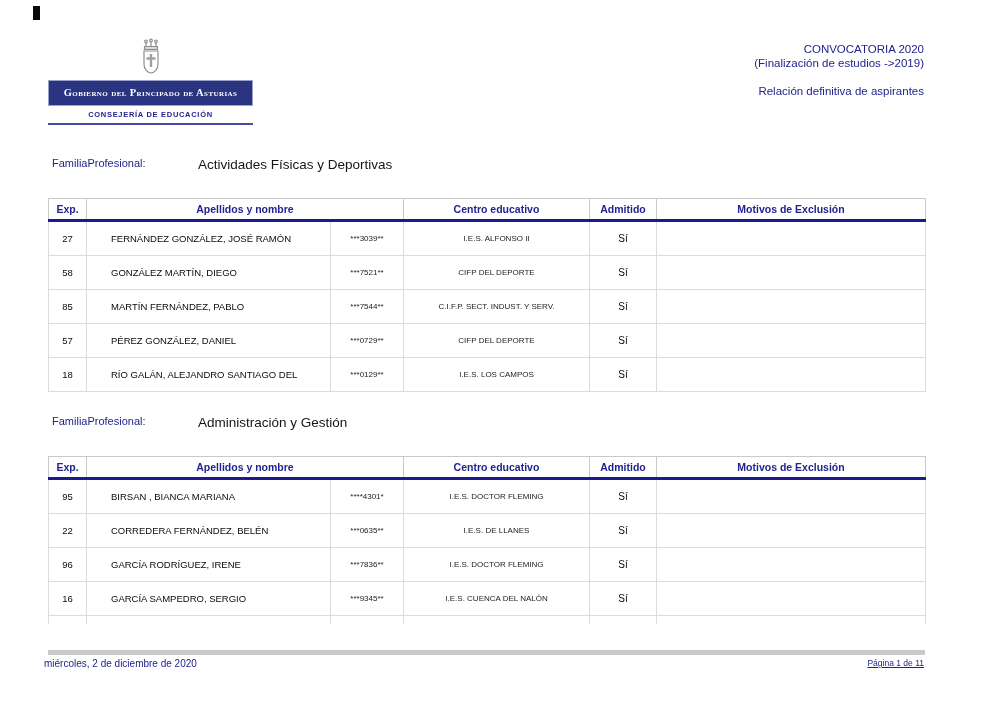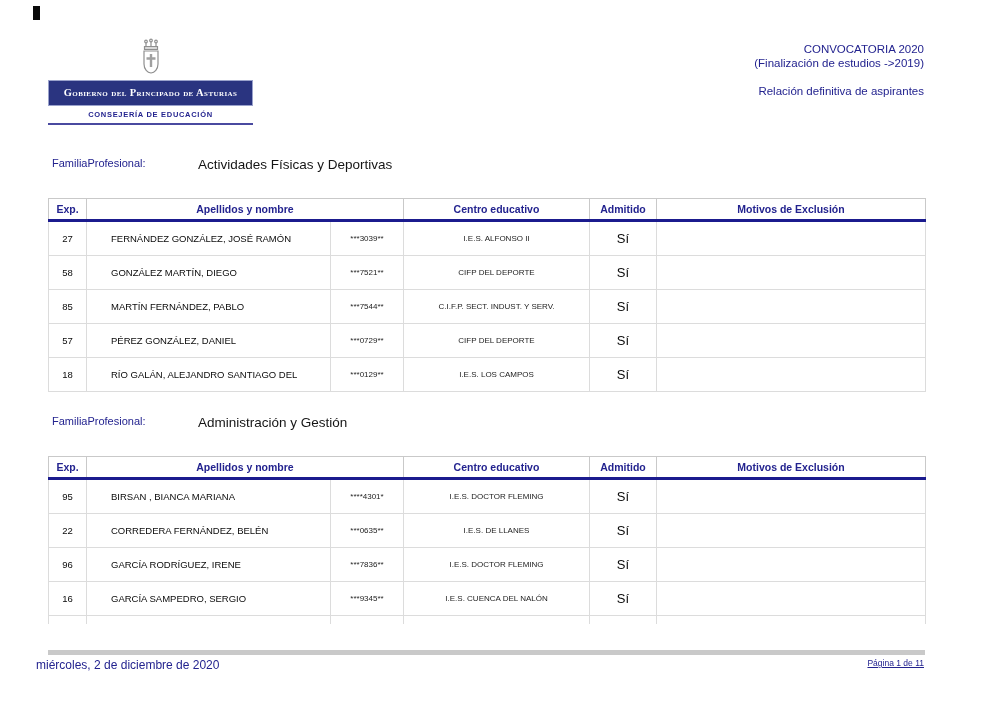--- a/index.html
+++ b/index.html
@@ -42,26 +42,26 @@
     height:20px;font-weight:bold;color:#23238f;font-size:10.5px;
     border:1px solid #c9c9c9;border-bottom:3px solid #1b1b8e;text-align:center;
     padding:0;overflow:hidden;white-space:nowrap;
   }
   .data-table td{
     height:33px;border:1px solid #dcdcdc;text-align:center;padding:0 2px;
     overflow:hidden;white-space:nowrap;font-size:9.5px;color:#0a0a0a;
   }
   .data-table td.c-name{text-align:left;padding-left:24px;}
   .data-table td.c-id,.data-table td.c-centro{font-size:8px;color:#222;}
-  .data-table td.c-adm{font-size:13px;margin-top:43px;}
+  .data-table td.c-adm{font-size:10px;margin-top:43px;}
   .data-table td.stub{height:8px;border-bottom:none;}
 
   
   .footer-bar{position:absolute;left:48px;top:650px;width:877px;height:5px;background:#c9c9c9;}
-  .footer-date{position:absolute;left:36px;top:658px;color:#23238f;font-size:12px;}
+  .footer-date{position:absolute;left:44px;top:658px;color:#23238f;font-size:10px;}
   .footer-page{position:absolute;right:76px;top:658px;color:#23238f;font-size:8.5px;text-decoration:underline;}
 </style>
 </head>
 <body>
 
 <div class="page">
 
   <div class="page-mark"></div>
 
   <div class="logo-block">

